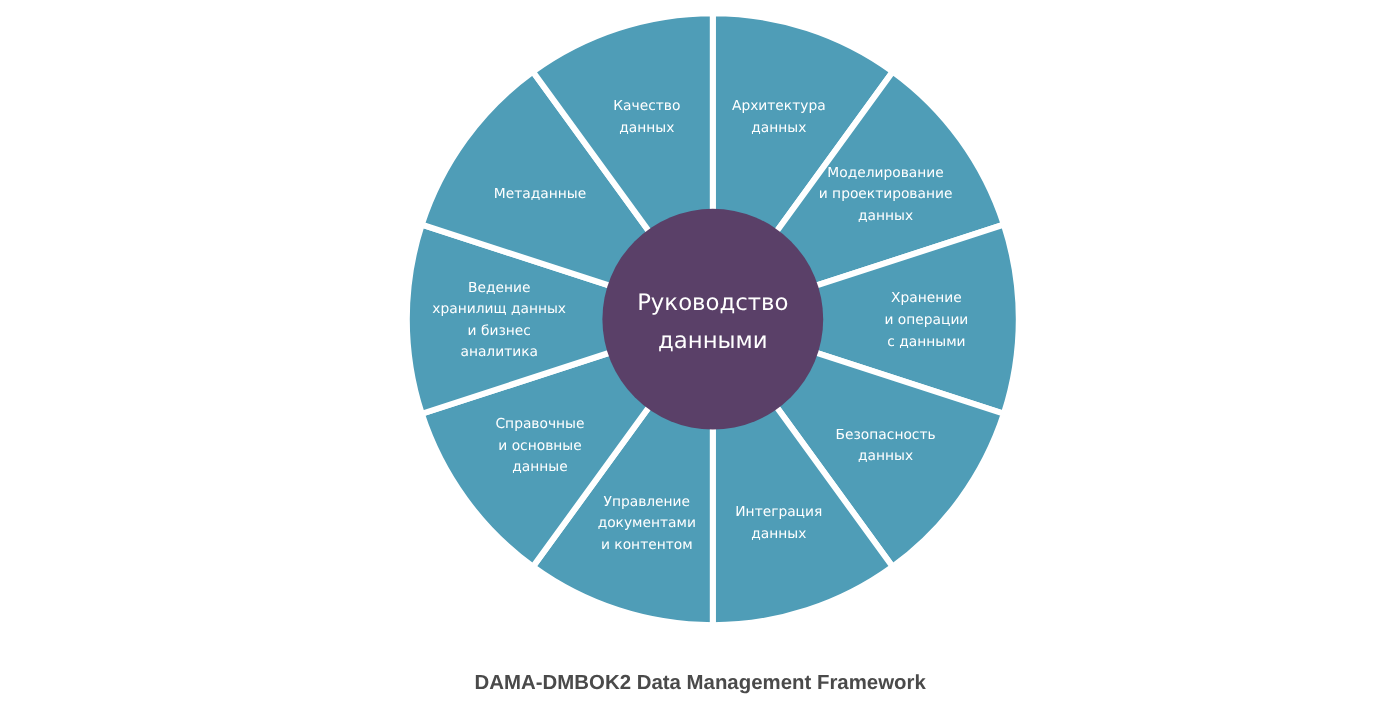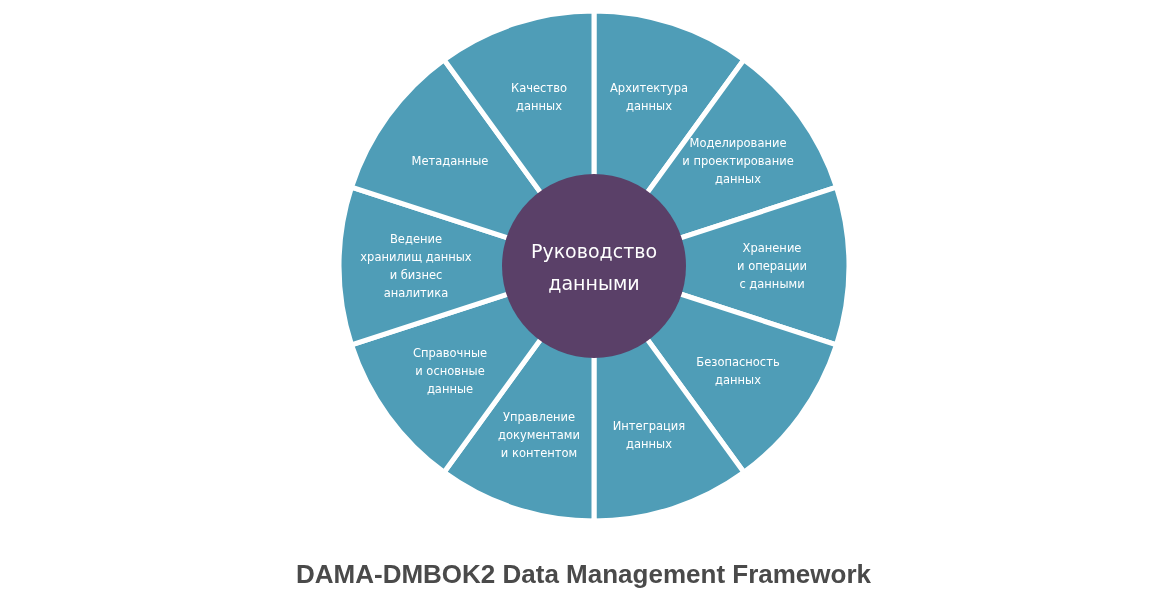--- a/index.html
+++ b/index.html
@@ -1,20 +1,20 @@
 <!DOCTYPE html>
 <html><head>
 <meta charset="utf-8">
 <style>
   html, body { margin: 0; padding: 0; background: #ffffff; }
   body { width: 1167px; height: 594px; position: relative; overflow: hidden; font-family: "Liberation Sans", sans-serif; }
   #wheel { position: absolute; left: 0; top: 0; }
   .seg-label { font-family: "DejaVu Sans", sans-serif; font-size: 11.5px; fill: #ffffff; text-anchor: middle; }
   .hub-label { font-family: "DejaVu Sans", sans-serif; font-size: 19px; fill: #ffffff; text-anchor: middle; }
-  .caption { position: absolute; left: 0; width: 1167px; top: 559px; text-align: center; font-family: "Liberation Sans", sans-serif; font-weight: bold; font-size: 26px; color: #4a4a4a; }
+  .caption { position: absolute; left: 0; width: 1167px; top: 559px; text-align: center; font-family: "Liberation Sans", sans-serif; font-weight: bold; font-size: 17px; color: #4a4a4a; }
 </style>
 </head>
 <body>
 
 <svg id="wheel" width="1167" height="594">
     <path d="M594,266 L594,11 A255,255 0 0 1 743.8852393345807,59.70066643438841 Z" fill="#4f9db7" stroke="#ffffff" stroke-width="5"></path>
     <path d="M594,266 L743.8852393345807,59.70066643438841 A255,255 0 0 1 836.5194116552641,187.2006664343884 Z" fill="#4f9db7" stroke="#ffffff" stroke-width="5"></path>
     <path d="M594,266 L836.5194116552641,187.2006664343884 A255,255 0 0 1 836.5194116552641,344.7993335656116 Z" fill="#4f9db7" stroke="#ffffff" stroke-width="5"></path>
     <path d="M594,266 L836.5194116552641,344.7993335656116 A255,255 0 0 1 743.8852393345807,472.2993335656116 Z" fill="#4f9db7" stroke="#ffffff" stroke-width="5"></path>
     <path d="M594,266 L743.8852393345807,472.2993335656116 A255,255 0 0 1 594,521 Z" fill="#4f9db7" stroke="#ffffff" stroke-width="5"></path>

